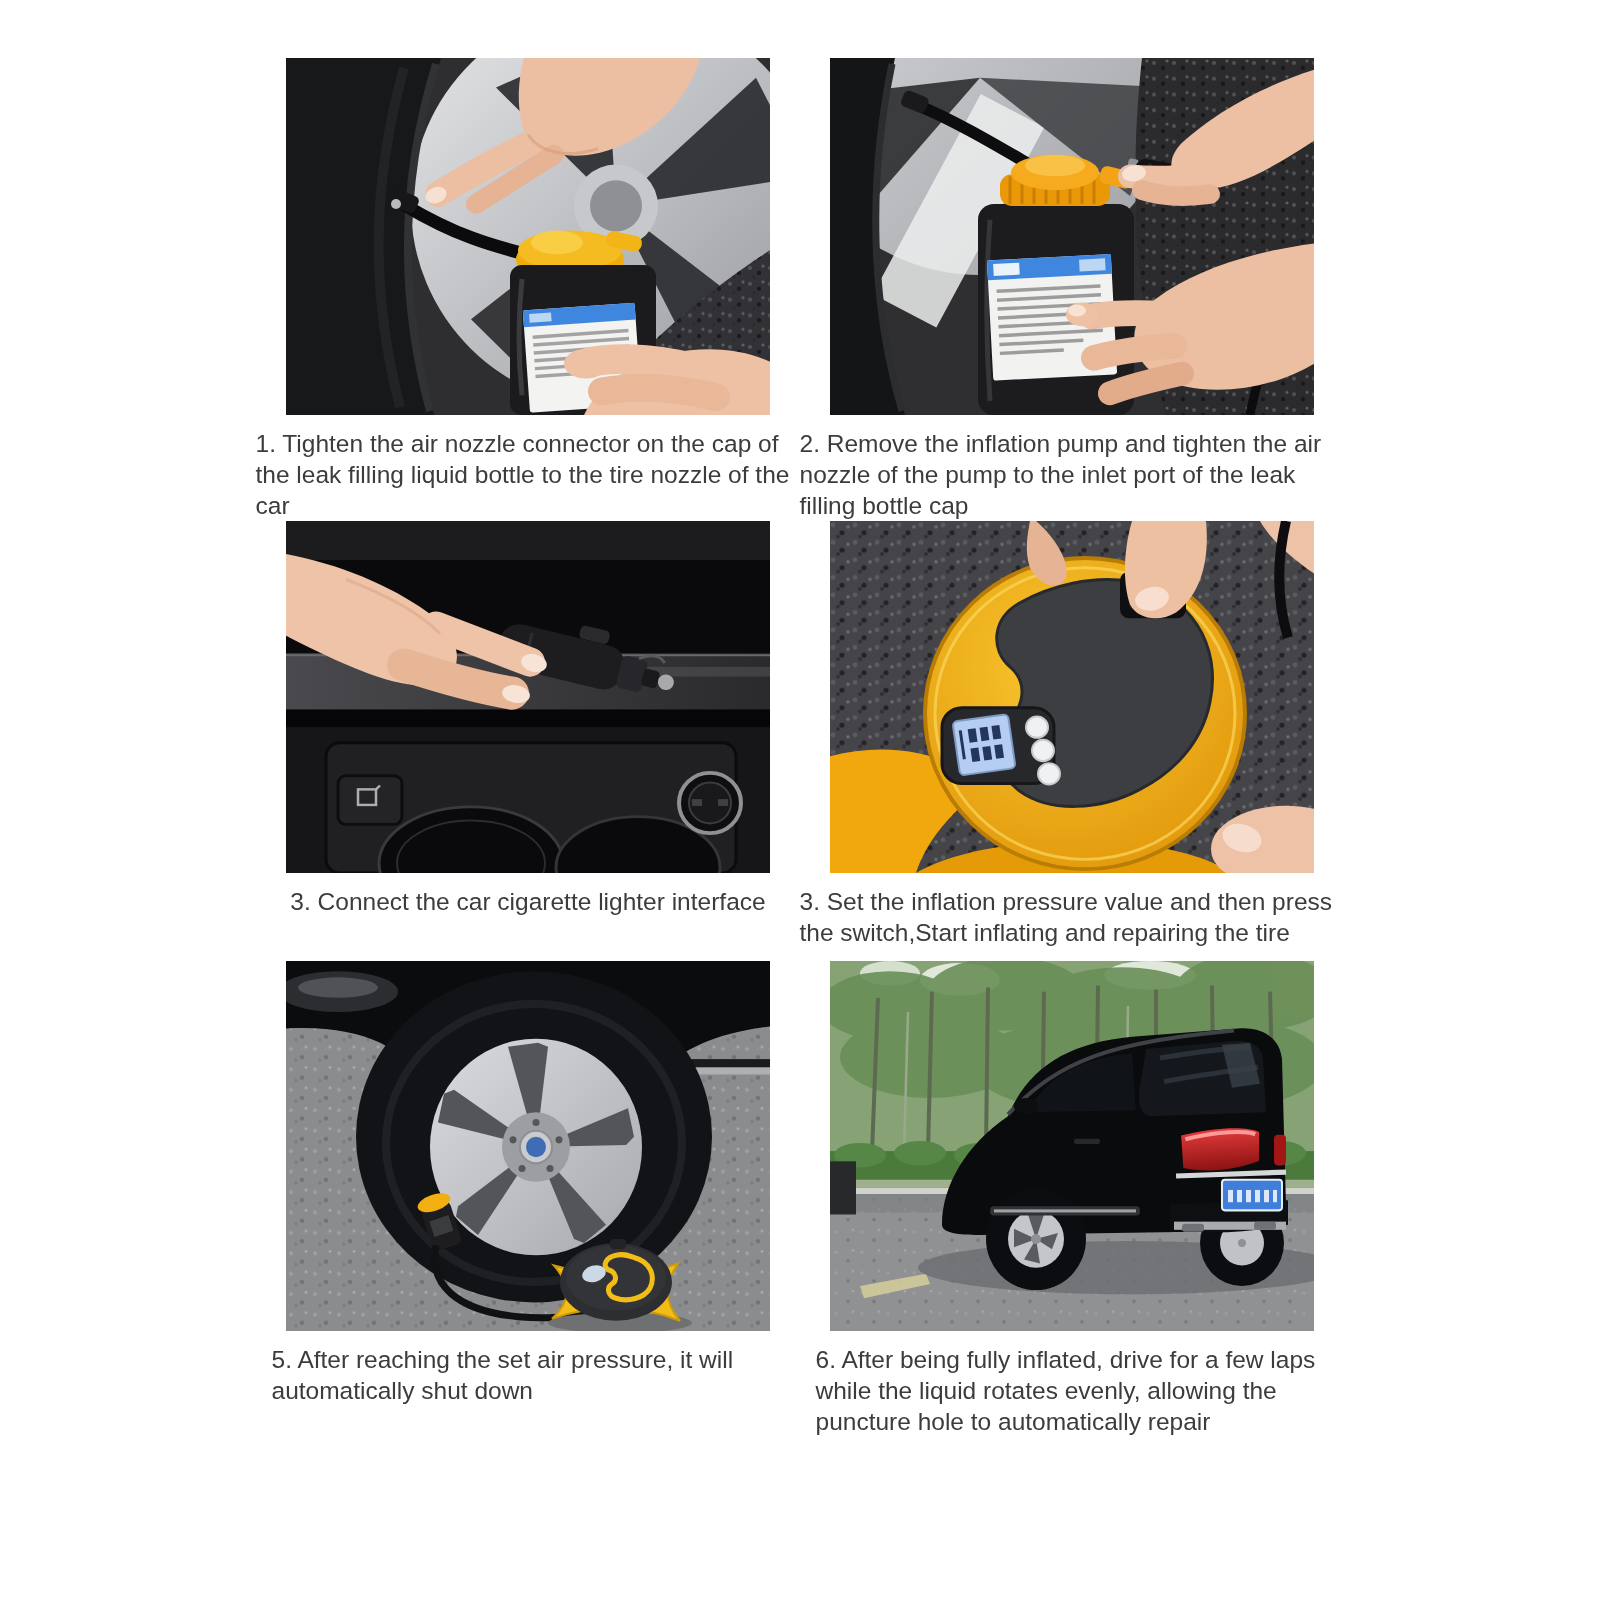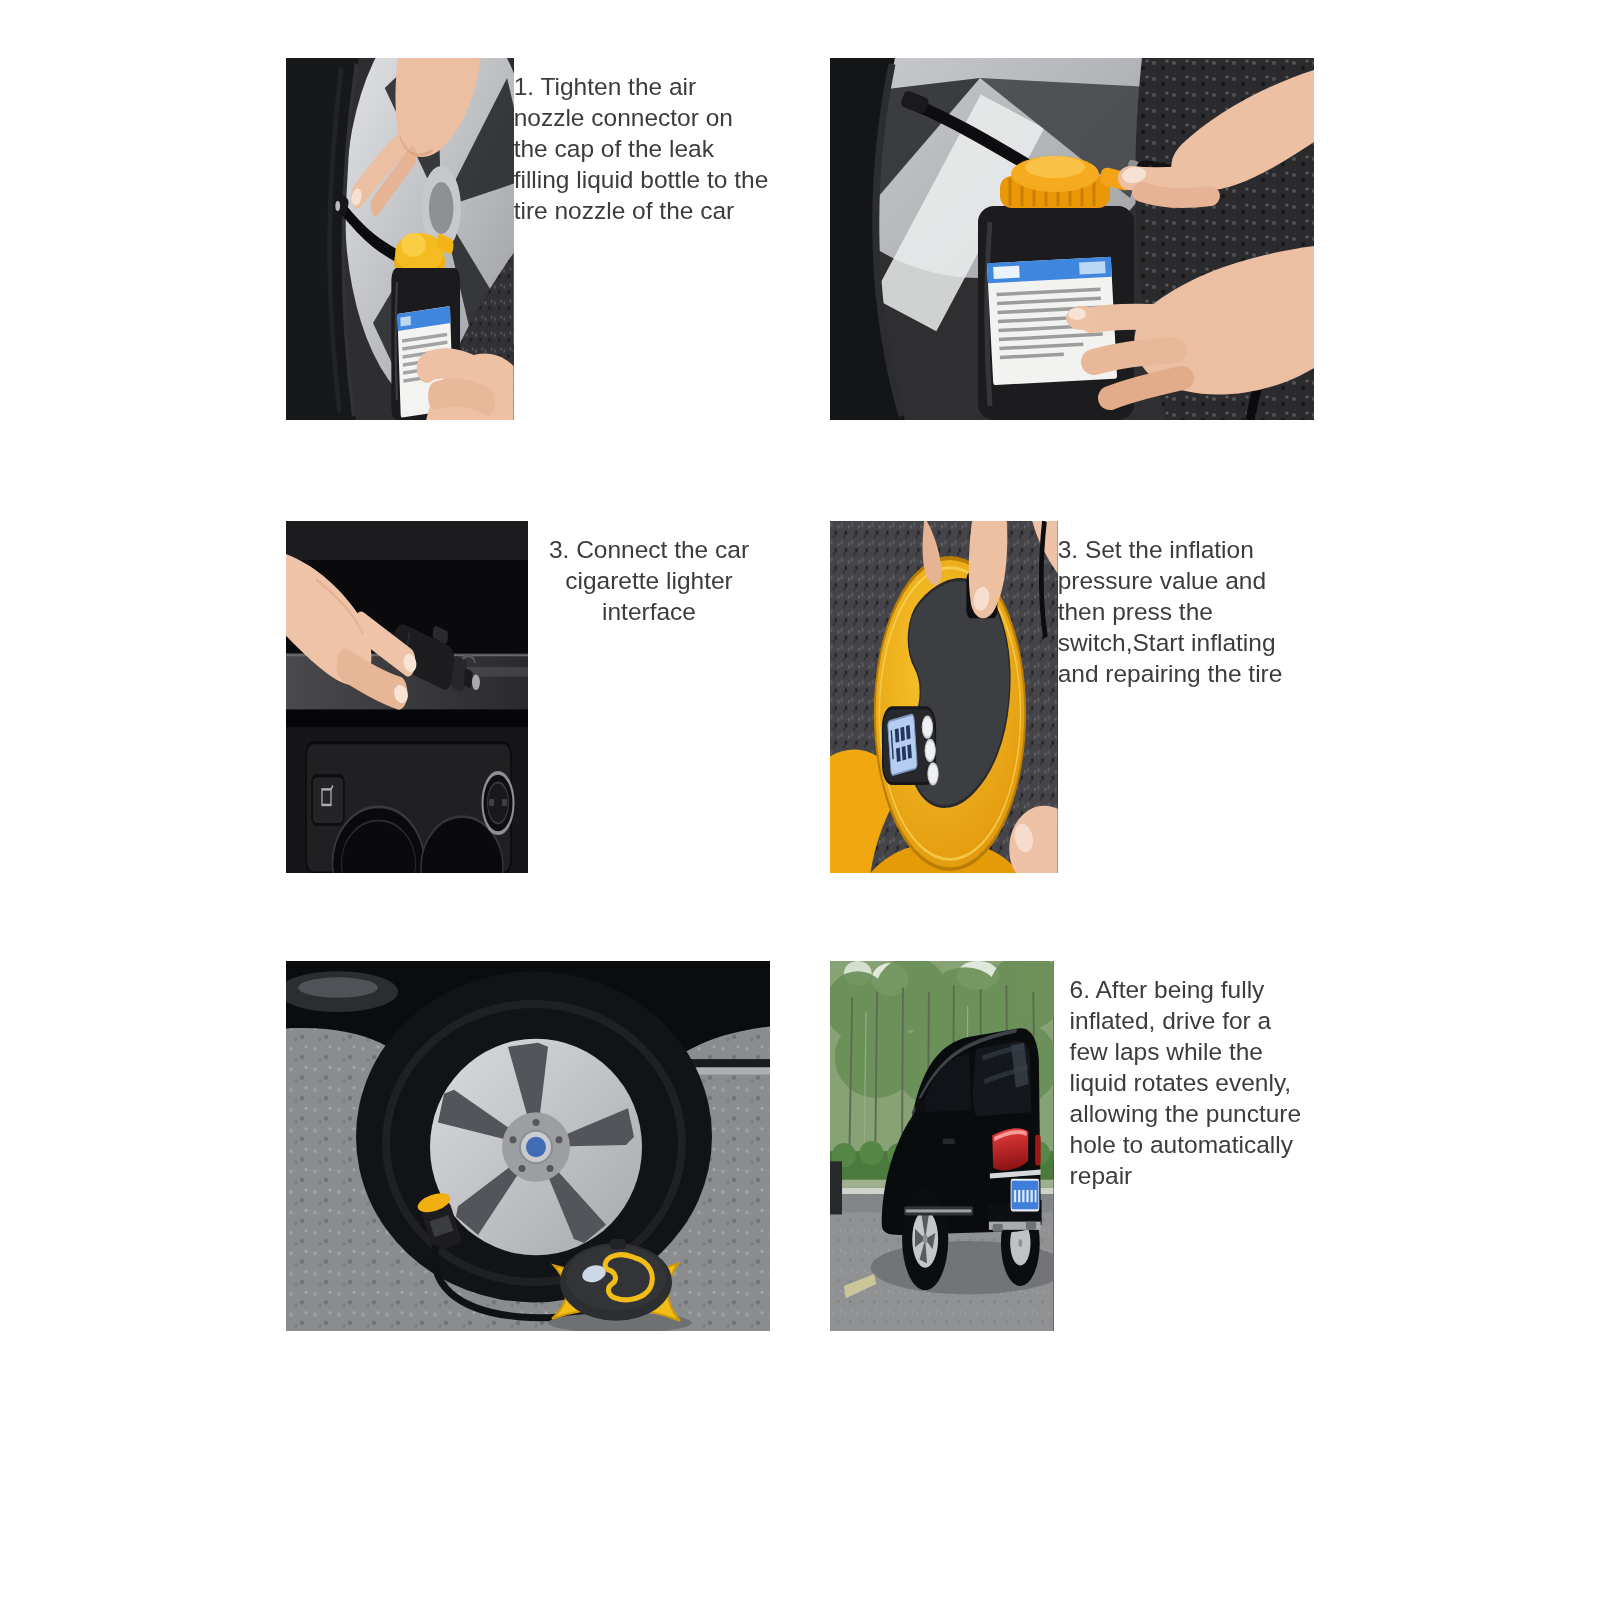--- a/index.html
+++ b/index.html
@@ -12,21 +12,21 @@
   .title{
     margin:26px 0 0 0;text-align:center;
     font-size:78px;font-weight:bold;color:#f4521a;
     line-height:1.12;letter-spacing:0px;
   }
   .grid{
     width:1028px;margin:58px auto 0 auto;
     display:grid;grid-template-columns:484px 484px;column-gap:60px;
     grid-template-rows:463px 440px auto;
   }
-  .cell{display:flex;flex-direction:row;align-items:flex-start;}
+  .cell{display:flex;flex-direction:column;align-items:center;}
   .photo{display:block;width:484px;background:#222;}
   .ph-r1{height:362px;}
   .ph-r2{height:352px;}
   .ph-r3{height:370px;}
   figure{margin:0;padding:0;}
   figcaption{
     margin-top:13px;width:545px;
     font-size:24.5px;line-height:31px;color:#3c3c3c;
     text-align:left;
   }
@@ -201,20 +201,21 @@
         </g>
         <g>
           <path d="M484,188 C424,196 366,214 326,244 C298,266 296,300 326,322 C372,348 442,336 484,310 Z" fill="#ecbfa2"></path>
           <path d="M340,260 C310,258 284,258 262,262" stroke="#ecbfa2" stroke-width="26" fill="none" stroke-linecap="round"></path>
           <path d="M344,292 C312,294 286,298 264,304" stroke="#e9b898" stroke-width="26" fill="none" stroke-linecap="round"></path>
           <path d="M352,320 C325,326 300,332 280,340" stroke="#e2ac8a" stroke-width="24" fill="none" stroke-linecap="round"></path>
           <ellipse cx="252" cy="260" rx="16" ry="12" fill="#eec1a5"></ellipse>
           <ellipse cx="247" cy="256" rx="9" ry="6" fill="#f7e2d4"></ellipse>
         </g>
       </svg>
+      <figcaption>2. Remove the inflation pump and tighten the air nozzle of the pump to the inlet port of the leak filling bottle cap</figcaption>
     </figure>
 
     <figure class="cell">
       <svg class="photo ph-r2" viewBox="0 0 484 362" preserveAspectRatio="none">
         <defs>
           <linearGradient id="g3ledge" x1="0" y1="0" x2="1" y2="0">
             <stop offset="0" stop-color="#4a4a4e"></stop>
               <stop offset="1" stop-color="#2a2a2d"></stop>
           </linearGradient>
         </defs>
@@ -388,20 +389,21 @@
         <g transform="translate(330,328)">
           <ellipse cx="4" cy="26" rx="72" ry="10" fill="#6e7072"></ellipse>
           <path d="M-64,22 C-44,4 -46,-12 -62,-30 C-28,-20 28,-20 62,-32 C48,-12 48,6 64,24 C22,8 -22,8 -64,22 Z" fill="#f2bd16" stroke="#cf9a08" stroke-width="2"></path>
           <ellipse cx="0" cy="-14" rx="56" ry="38" fill="#2d2e31"></ellipse>
           <ellipse cx="0" cy="-18" rx="50" ry="32" fill="#333438"></ellipse>
           <path d="M18,-38 C34,-34 40,-20 34,-8 C28,2 12,6 0,2 C-8,0 -10,-8 -4,-12 C2,-16 0,-24 -8,-26 C-14,-30 -10,-38 0,-40 C6,-42 12,-40 18,-38 Z" fill="none" stroke="#f2bd16" stroke-width="5"></path>
           <ellipse cx="-22" cy="-22" rx="12" ry="8" fill="#cdd8e6" transform="rotate(-15 -22 -22)"></ellipse>
           <rect x="-6" y="-56" width="16" height="10" rx="4" fill="#222326"></rect>
         </g>
       </svg>
+      <figcaption class="cap-indent">5. After reaching the set air pressure, it will automatically shut down</figcaption>
     </figure>
 
     <figure class="cell">
       <svg class="photo ph-r3" viewBox="0 0 484 362" preserveAspectRatio="none">
         <defs>
           <linearGradient id="g6tl" x1="0" y1="0" x2="0" y2="1">
             <stop offset="0" stop-color="#e23a3a"></stop>
               <stop offset="1" stop-color="#8c1212"></stop>
           </linearGradient>
           <pattern id="g6road" width="26" height="20" patternUnits="userSpaceOnUse">

